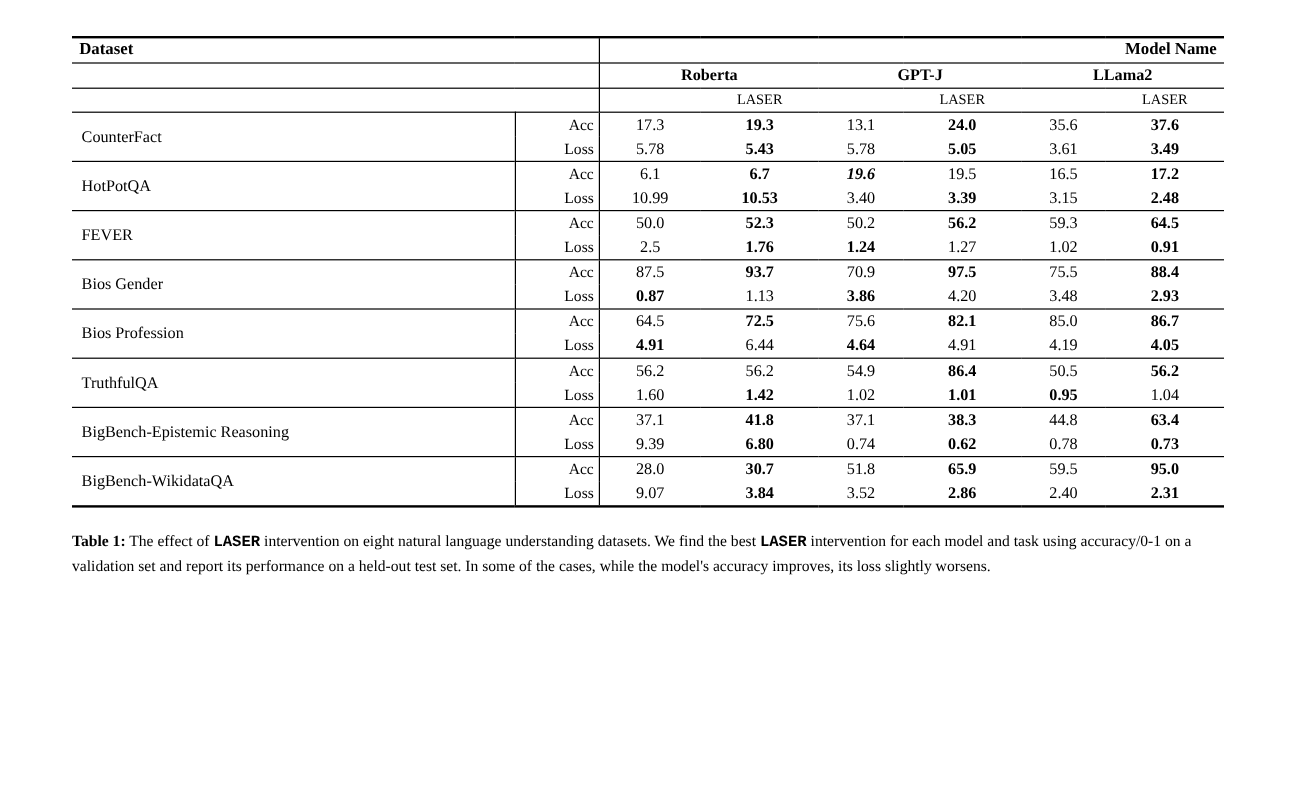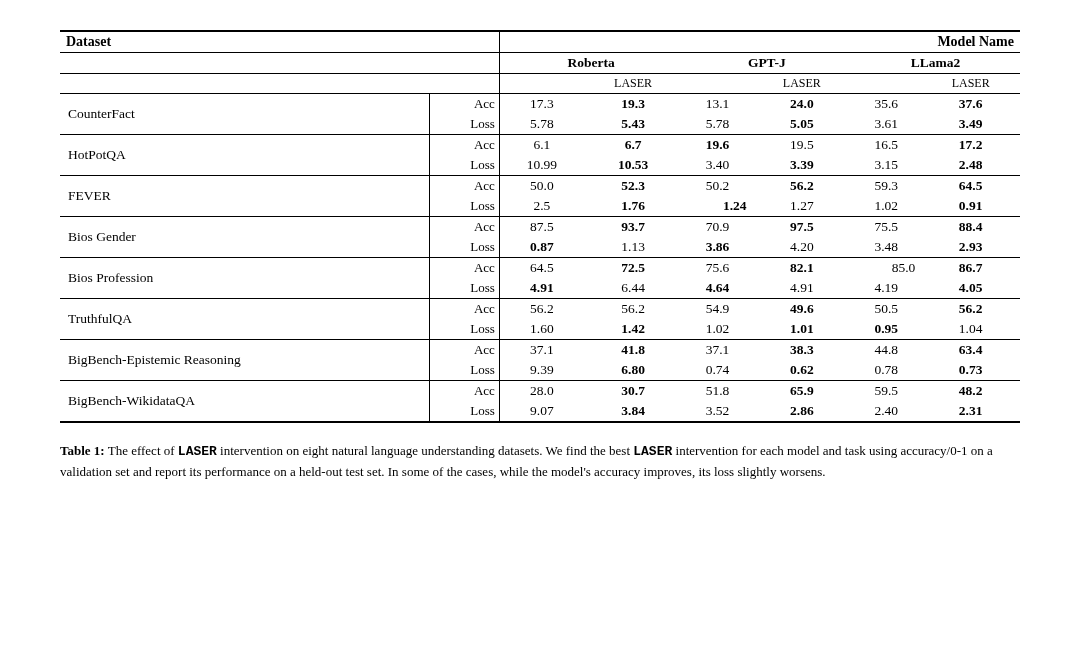--- a/index.html
+++ b/index.html
@@ -102,21 +102,21 @@
           <td>5.78</td>
           <td style="font-weight: bold;">5.05</td>
           <td>3.61</td>
           <td style="font-weight: bold;">3.49</td>
         </tr>
         <tr style="border-top: 1px solid rgb(0, 0, 0);">
           <td rowspan="2" class="dataset-col" style="vertical-align: middle; border-right: 1px solid rgb(0, 0, 0); border-top: 1px solid rgb(0, 0, 0);">HotPotQA</td>
           <td class="metric-col" style="border-right: 1px solid rgb(0, 0, 0); border-top: 1px solid rgb(0, 0, 0);">Acc</td>
           <td style="border-top: 1px solid rgb(0, 0, 0);">6.1</td>
           <td style="font-weight: bold; border-top: 1px solid rgb(0, 0, 0);">6.7</td>
-          <td style="font-weight: bold; border-top: 1px solid rgb(0, 0, 0);">19.6</td>
+          <td style="font-weight: bold; border-top: 1px solid rgb(0, 0, 0); font-style: italic;">19.6</td>
           <td style="border-top: 1px solid rgb(0, 0, 0);">19.5</td>
           <td style="border-top: 1px solid rgb(0, 0, 0);">16.5</td>
           <td style="font-weight: bold; border-top: 1px solid rgb(0, 0, 0);">17.2</td>
         </tr>
         <tr>
           <td class="metric-col" style="border-right: 1px solid rgb(0, 0, 0);">Loss</td>
           <td>10.99</td>
           <td style="font-weight: bold;">10.53</td>
           <td>3.40</td>
           <td style="font-weight: bold;">3.39</td>
@@ -130,21 +130,21 @@
           <td style="font-weight: bold; border-top: 1px solid rgb(0, 0, 0);">52.3</td>
           <td style="border-top: 1px solid rgb(0, 0, 0);">50.2</td>
           <td style="font-weight: bold; border-top: 1px solid rgb(0, 0, 0);">56.2</td>
           <td style="border-top: 1px solid rgb(0, 0, 0);">59.3</td>
           <td style="font-weight: bold; border-top: 1px solid rgb(0, 0, 0);">64.5</td>
         </tr>
         <tr>
           <td class="metric-col" style="border-right: 1px solid rgb(0, 0, 0);">Loss</td>
           <td>2.5</td>
           <td style="font-weight: bold;">1.76</td>
-          <td style="font-weight: bold; text-align: right;">1.24</td>
+          <td style="font-weight: bold;">1.24</td>
           <td>1.27</td>
           <td>1.02</td>
           <td style="font-weight: bold;">0.91</td>
         </tr>
         <tr style="border-top: 1px solid rgb(0, 0, 0);">
           <td rowspan="2" class="dataset-col" style="vertical-align: middle; border-right: 1px solid rgb(0, 0, 0); border-top: 1px solid rgb(0, 0, 0);">Bios Gender</td>
           <td class="metric-col" style="border-right: 1px solid rgb(0, 0, 0); border-top: 1px solid rgb(0, 0, 0);">Acc</td>
           <td style="border-top: 1px solid rgb(0, 0, 0);">87.5</td>
           <td style="font-weight: bold; border-top: 1px solid rgb(0, 0, 0);">93.7</td>
           <td style="border-top: 1px solid rgb(0, 0, 0);">70.9</td>
@@ -161,39 +161,39 @@
           <td>3.48</td>
           <td style="font-weight: bold; text-align: center;">2.93</td>
         </tr>
         <tr style="border-top: 1px solid rgb(0, 0, 0);">
           <td rowspan="2" class="dataset-col" style="vertical-align: middle; border-right: 1px solid rgb(0, 0, 0); border-top: 1px solid rgb(0, 0, 0);">Bios Profession</td>
           <td class="metric-col" style="border-right: 1px solid rgb(0, 0, 0); border-top: 1px solid rgb(0, 0, 0);">Acc</td>
           <td style="border-top: 1px solid rgb(0, 0, 0);">64.5</td>
           <td style="font-weight: bold; border-top: 1px solid rgb(0, 0, 0);">72.5</td>
           <td style="border-top: 1px solid rgb(0, 0, 0);">75.6</td>
           <td style="font-weight: bold; border-top: 1px solid rgb(0, 0, 0);">82.1</td>
-          <td style="border-top: 1px solid rgb(0, 0, 0); text-align: right;">85.0</td>
+          <td style="border-top: 1px solid rgb(0, 0, 0);">85.0</td>
           <td style="font-weight: bold; border-top: 1px solid rgb(0, 0, 0);">86.7</td>
         </tr>
         <tr>
           <td class="metric-col" style="border-right: 1px solid rgb(0, 0, 0);">Loss</td>
           <td style="font-weight: bold;">4.91</td>
           <td>6.44</td>
           <td style="font-weight: bold;">4.64</td>
           <td>4.91</td>
           <td>4.19</td>
           <td style="font-weight: bold;">4.05</td>
         </tr>
         <tr style="border-top: 1px solid rgb(0, 0, 0);">
           <td rowspan="2" class="dataset-col" style="vertical-align: middle; border-right: 1px solid rgb(0, 0, 0); border-top: 1px solid rgb(0, 0, 0);">TruthfulQA</td>
           <td class="metric-col" style="border-right: 1px solid rgb(0, 0, 0); border-top: 1px solid rgb(0, 0, 0);">Acc</td>
           <td style="border-top: 1px solid rgb(0, 0, 0);">56.2</td>
           <td style="border-top: 1px solid rgb(0, 0, 0);">56.2</td>
           <td style="border-top: 1px solid rgb(0, 0, 0);">54.9</td>
-          <td style="font-weight: bold; border-top: 1px solid rgb(0, 0, 0);">49.6</td>
+          <td style="font-weight: bold; border-top: 1px solid rgb(0, 0, 0);">86.4</td>
           <td style="border-top: 1px solid rgb(0, 0, 0);">50.5</td>
           <td style="font-weight: bold; border-top: 1px solid rgb(0, 0, 0);">56.2</td>
         </tr>
         <tr>
           <td class="metric-col" style="border-right: 1px solid rgb(0, 0, 0);">Loss</td>
           <td>1.60</td>
           <td style="font-weight: bold;">1.42</td>
           <td>1.02</td>
           <td style="font-weight: bold;">1.01</td>
           <td style="font-weight: bold;">0.95</td>
@@ -219,21 +219,21 @@
           <td style="font-weight: bold;">0.73</td>
         </tr>
         <tr style="border-top: 1px solid rgb(0, 0, 0);">
           <td rowspan="2" class="dataset-col" style="vertical-align: middle; border-right: 1px solid rgb(0, 0, 0); border-top: 1px solid rgb(0, 0, 0);">BigBench-WikidataQA</td>
           <td class="metric-col" style="border-right: 1px solid rgb(0, 0, 0); border-top: 1px solid rgb(0, 0, 0);">Acc</td>
           <td style="border-top: 1px solid rgb(0, 0, 0);">28.0</td>
           <td style="font-weight: bold; border-top: 1px solid rgb(0, 0, 0);">30.7</td>
           <td style="border-top: 1px solid rgb(0, 0, 0);">51.8</td>
           <td style="font-weight: bold; border-top: 1px solid rgb(0, 0, 0);">65.9</td>
           <td style="border-top: 1px solid rgb(0, 0, 0);">59.5</td>
-          <td style="font-weight: bold; border-top: 1px solid rgb(0, 0, 0);">48.2</td>
+          <td style="font-weight: bold; border-top: 1px solid rgb(0, 0, 0);">95.0</td>
         </tr>
         <tr style="border-bottom: 2px solid rgb(0, 0, 0);">
           <td class="metric-col" style="border-right: 1px solid rgb(0, 0, 0); border-bottom: 2px solid rgb(0, 0, 0);">Loss</td>
           <td style="border-bottom: 2px solid rgb(0, 0, 0);">9.07</td>
           <td style="font-weight: bold; border-bottom: 2px solid rgb(0, 0, 0);">3.84</td>
           <td style="border-bottom: 2px solid rgb(0, 0, 0);">3.52</td>
           <td style="font-weight: bold; border-bottom: 2px solid rgb(0, 0, 0);">2.86</td>
           <td style="border-bottom: 2px solid rgb(0, 0, 0);">2.40</td>
           <td style="font-weight: bold; border-bottom: 2px solid rgb(0, 0, 0);">2.31</td>
         </tr>

